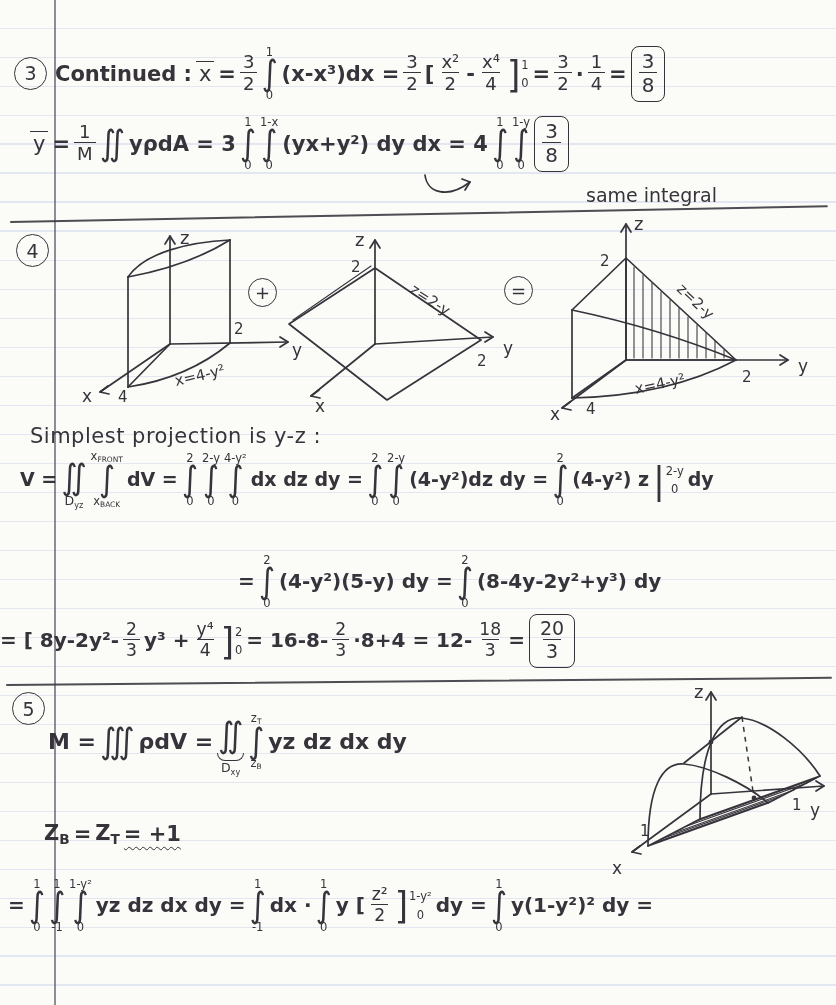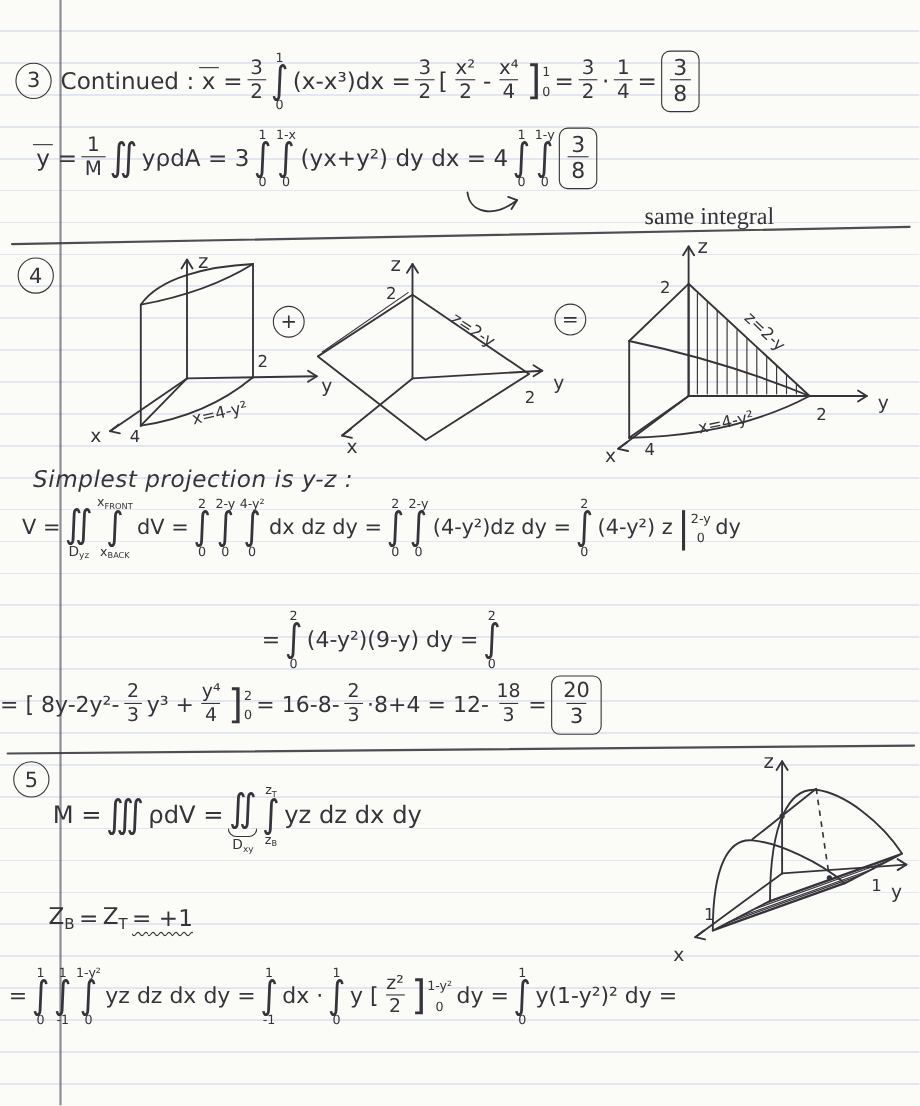--- a/index.html
+++ b/index.html
@@ -13,40 +13,40 @@
   .paper{
     position:absolute;inset:0;
     background:repeating-linear-gradient(180deg,transparent 0 27.5px,var(--rule) 27.5px 29px);
   }
   .margin-line{position:absolute;left:54px;top:0;width:2px;height:100%;background:rgba(95,93,105,.7);}
   .divider{position:absolute;height:2.3px;background:var(--ink);opacity:.88;transform-origin:left center;border-radius:2px;}
   #divider-1{left:10px;top:221px;width:818px;transform:rotate(-1.1deg);}
   #divider-2{left:6px;top:684px;width:826px;transform:rotate(-0.5deg);}
 
   .eq{position:absolute;display:flex;align-items:center;gap:4px;color:var(--ink);line-height:1.25;}
-  .tok{white-space:pre;}
+  .tok{white-space:pre;font-weight:bold;}
   .wavy{text-decoration:underline;text-decoration-style:wavy;text-decoration-thickness:1.2px;text-underline-offset:5px;}
   .ovl{border-top:1.7px solid var(--ink);padding:0 3px;line-height:1.15;}
   .circ{width:31px;height:31px;border:1.9px solid var(--ink);border-radius:50%;display:inline-flex;align-items:center;justify-content:center;font-size:19px;flex:none;margin-right:4px;}
   .frac{display:inline-flex;flex-direction:column;align-items:center;line-height:1.12;font-size:.86em;text-align:center;}
   .frac .num{padding:0 3px;}
   .frac .den{border-top:1.6px solid var(--ink);padding:1px 3px;}
   .frac.boxed{border:1.9px solid var(--ink);border-radius:8px;padding:3px 7px;font-size:.95em;}
   .int{display:inline-flex;flex-direction:column;align-items:center;line-height:1;flex:none;}
   .ibnd{font-size:11.5px;line-height:1.05;min-height:12px;display:block;text-align:center;}
   .isign{font-size:31px;line-height:1;transform:scaleY(1.12);letter-spacing:-7px;padding-right:7px;}
   .iunder{display:flex;flex-direction:column;align-items:center;line-height:1;margin-top:2px;text-align:center;}
   .arc{width:25px;height:7px;border:1.4px solid var(--ink);border-top:none;border-radius:0 0 13px 13px;display:block;margin-bottom:1px;}
   .ulab{font-size:12.5px;}
   .bsub{font-size:.65em;vertical-align:-0.32em;}
   .bnd{display:inline-flex;align-items:center;line-height:1;flex:none;}
   .bglyph{font-size:34px;line-height:.95;transform:scaleY(1.08);}
   .bcol{display:inline-flex;flex-direction:column;justify-content:space-between;align-self:stretch;margin-left:1px;padding:1px 0;}
   .op{position:absolute;width:27px;height:27px;border:1.7px solid var(--ink);border-radius:50%;display:flex;align-items:center;justify-content:center;font-size:18px;color:var(--ink);}
-  .note{position:absolute;color:var(--ink);font-size:22px;font-family:Liberation Serif, serif;}
+  .note{position:absolute;color:var(--ink);font-size:19px;}
   .heading{position:absolute;color:var(--ink);font-size:21px;letter-spacing:.5px;}
   svg{position:absolute;overflow:visible;}
   svg .stroke{stroke:var(--ink);fill:none;stroke-width:1.7;stroke-linecap:round;stroke-linejoin:round;}
   svg .thin{stroke:var(--ink);fill:none;stroke-width:1.05;stroke-linecap:round;}
   svg .dash{stroke:var(--ink);fill:none;stroke-width:1.5;stroke-dasharray:5 5;}
   svg text{fill:var(--ink);font-family:"DejaVu Sans",sans-serif;}
   svg .dot{fill:var(--ink);stroke:none;}
 </style>
 </head>
 <body style="--ink: #37333b; background: rgb(251, 251, 248);">
@@ -224,21 +224,21 @@
   <text x="96" y="20" font-size="18">z</text>
   <text x="62" y="56" font-size="15">2</text>
   <text x="260" y="162" font-size="17">y</text>
   <text x="204" y="172" font-size="15">2</text>
   <text x="48" y="204" font-size="15">4</text>
   <text x="12" y="210" font-size="17">x</text>
   <text x="138" y="80" font-size="15" transform="rotate(43 138 80)">z=2-y</text>
   <text x="98" y="184" font-size="15" transform="rotate(-12 98 184)">x=4-y²</text>
 </svg>
 
-<span class="heading" style="left:30px;top:424px;font-style:italic;">Simplest projection is y-z :</span>
+<span class="heading" style="left:30px;top:424px;">Simplest projection is y-z :</span>
 <div class="eq" style="left:20px;top:450px;font-size:19px;">
     <span class="tok">V =</span>
     <span class="int">
       <span class="ibnd"></span>
       <span class="isign">∫∫</span>
       <span class="iunder">
         <span class="ulab">D<span class="bsub">yz</span></span>
       </span>
     </span>
     <span class="int">
@@ -289,26 +289,27 @@
     </span>
     <span class="tok">dy</span>
   </div>
 <div class="eq" style="left:238px;top:554px;font-size:20px;">
     <span class="tok">=</span>
     <span class="int">
       <span class="ibnd">2</span>
       <span class="isign">∫</span>
       <span class="ibnd">0</span>
     </span>
-    <span class="tok">(4-y²)(9-y) dy =</span>
+    <span class="tok">(4-y²)(5-y) dy =</span>
     <span class="int">
       <span class="ibnd">2</span>
       <span class="isign">∫</span>
       <span class="ibnd">0</span>
     </span>
+    <span class="tok">(8-4y-2y²+y³) dy</span>
   </div>
 <div class="eq" style="left:0;top:614px;font-size:20px;">
     <span class="tok">= [ 8y-2y²-</span>
     <span class="frac">
       <span class="num">2</span>
       <span class="den">3</span>
     </span>
     <span class="tok">y³ +</span>
     <span class="frac">
       <span class="num">y⁴</span>

